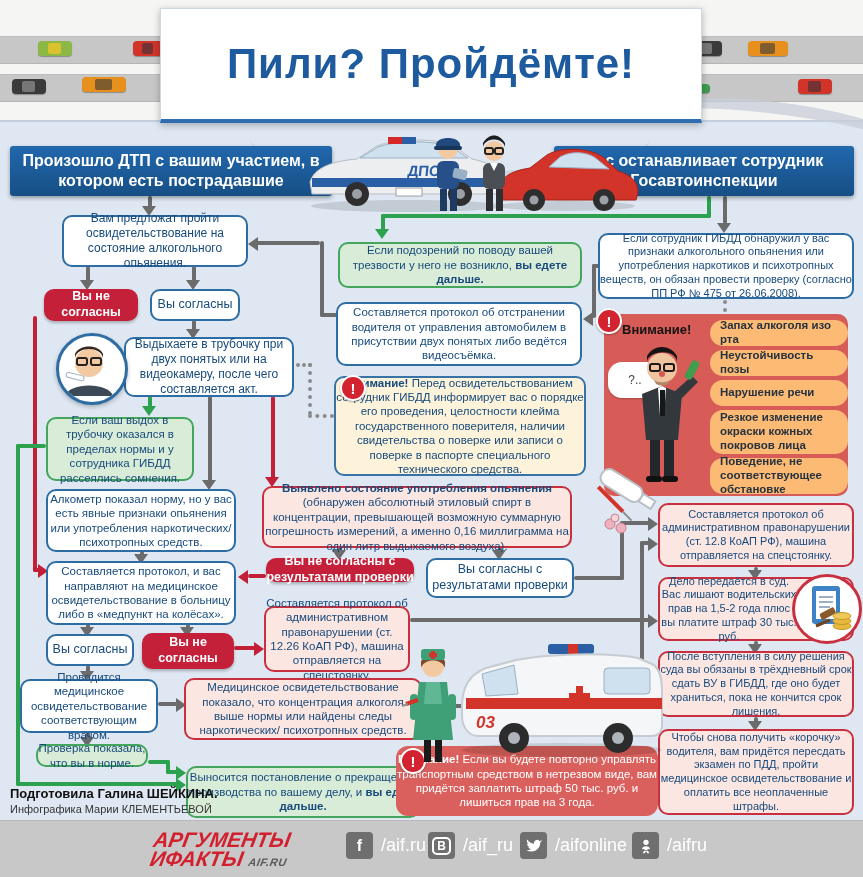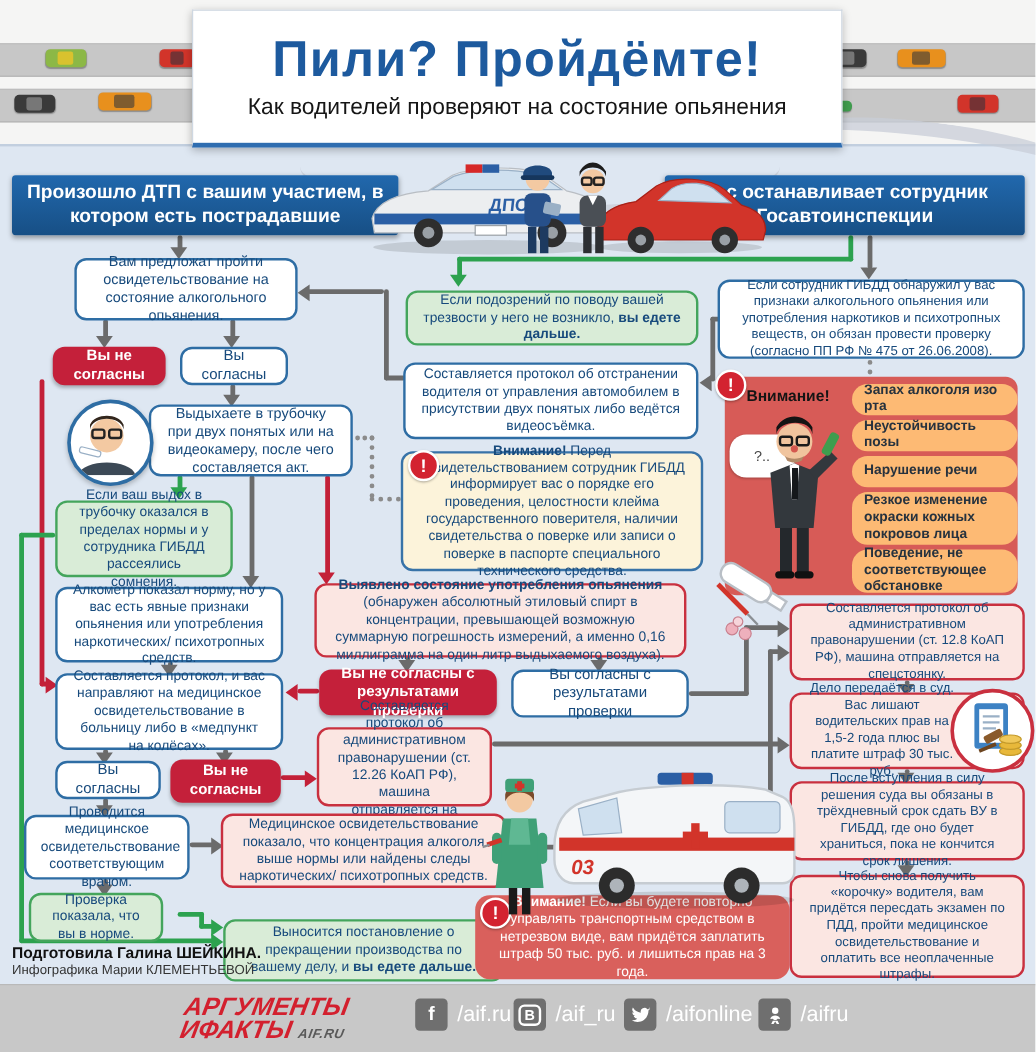--- a/index.html
+++ b/index.html
@@ -16,21 +16,21 @@
   .sub-title{font-size:19px;color:#161616;margin-top:8px;}
   
   .main{position:absolute;left:0;top:120px;width:863px;height:700px;background:#dee7f2;border-top:2px solid #c2cfdf;}
   .sw{position:absolute;border-radius:50%;z-index:0;}
   
   .banner{position:absolute;background:linear-gradient(#2168ad,#174f85);color:#fff;font-weight:bold;
       font-size:16px;text-align:center;display:flex;align-items:center;justify-content:center;
       border-radius:3px;box-shadow:0 2px 4px rgba(0,0,0,.35);z-index:2;padding:2px 6px;box-sizing:border-box;line-height:1.25;}
   
   .node{position:absolute;border-radius:10px;display:flex;align-items:center;justify-content:center;
-      text-align:center;font-size:11.5px;line-height:1.25;color:#174a7c;padding:4px 12px;box-sizing:border-box;z-index:2;}
+      text-align:center;font-size:11.5px;line-height:1.25;color:#174a7c;padding:4px 0;box-sizing:border-box;z-index:2;}
   .node .txt{width:100%;}
   .b-blue{background:#fff;border:2px solid #2e6da4;}
   .b-green{background:#d9ecd7;border:2px solid #44a55c;}
   .b-pink{background:#fbe6e2;border:2px solid #c9303f;}
   .b-cream{background:#fcf3da;border:2px solid #3873a8;}
   .b-red{background:#c4203a;border:0;color:#fff;font-weight:bold;font-size:12.5px;box-shadow:0 2px 3px rgba(0,0,0,.25);}
   .b-salmon{background:#d9605c;border:0;color:#fff;border-radius:12px;}
   .choice{font-weight:normal;font-size:12.5px;}
   .bld{font-weight:bold;}
   .fs11{font-size:11px;}
@@ -99,21 +99,20 @@
   <div class="car" style="left:82px;top:77px;width:44px;background:#e8901d">
       <div class="win"></div>
     </div>
   <div class="car" style="left:798px;top:79px;width:34px;background:#d2342a">
       <div class="win"></div>
     </div>
   <div class="car" style="left:692px;top:84px;width:18px;height:9px;background:#3f9d4e"></div>
 
   <div class="title-card">
     <div class="main-title">Пили? Пройдёмте!</div>
-    <div class="sub-title">Как водителей проверяют на состояние опьянения</div>
   </div>
 
   <div class="main"></div>
   <div class="sw" style="left:250px;top:92px;width:400px;height:80px;border-bottom:13px solid #c9ced8;opacity:.75"></div>
   <div class="sw" style="left:620px;top:102px;width:310px;height:66px;border-top:12px solid #c9ced8;transform:rotate(7deg);opacity:.75"></div>
 
   <div class="banner" style="left:10px;top:146px;width:322px;height:50px">
     <span>Произошло ДТП с вашим участием, в котором есть пострадавшие</span>
   </div>
   <div class="banner" style="left:554px;top:146px;width:300px;height:50px">
@@ -257,38 +256,38 @@
   </div>
   <div class="node b-blue choice" style="left:46px;top:634px;width:88px;height:32px">
     <div class="txt">Вы согласны</div>
   </div>
   <div class="node b-red" style="left:142px;top:633px;width:92px;height:36px">
     <div class="txt">Вы не согласны</div>
   </div>
   <div class="node b-blue" style="left:20px;top:679px;width:138px;height:54px">
     <div class="txt">Проводится медицинское освидетельствование соответствующим врачом.</div>
   </div>
-  <div class="node b-green" style="left:24px;top:744px;width:112px;height:41px">
+  <div class="node b-green" style="left:36px;top:744px;width:112px;height:23px">
     <div class="txt">Проверка показала, что вы в норме.</div>
   </div>
 
   <div class="node b-green" style="left:338px;top:242px;width:244px;height:46px">
     <div class="txt"><span>Если подозрений по поводу вашей трезвости у него не возникло, </span><span class="bld">вы едете дальше.</span></div>
   </div>
   <div class="node b-blue" style="left:336px;top:302px;width:246px;height:64px">
     <div class="txt">Составляется протокол об отстранении водителя от управления автомобилем в присутствии двух понятых либо ведётся видеосъёмка.</div>
   </div>
   <div class="node b-cream" style="left:334px;top:376px;width:252px;height:100px">
     <div class="txt"><span class="bld">Внимание!</span><span> Перед освидетельствованием сотрудник ГИБДД информирует вас о порядке его проведения, целостности клейма государственного поверителя, наличии свидетельства о поверке или записи о поверке в паспорте специального технического средства.</span></div>
   </div>
   <div class="excl" style="left:340px;top:375px">!</div>
   <div class="node b-pink" style="left:262px;top:486px;width:310px;height:62px">
     <div class="txt"><span class="bld">Выявлено состояние употребления опьянения</span><span> (обнаружен абсолютный этиловый спирт в концентрации, превышающей возможную суммарную погрешность измерений, а именно 0,16 миллиграмма на один литр выдыхаемого воздуха).</span></div>
   </div>
-  <div class="node b-red" style="left:266px;top:558px;width:148px;height:38px">
+  <div class="node b-red" style="left:266px;top:558px;width:148px;height:24px">
     <div class="txt">Вы не согласны с результатами проверки</div>
   </div>
   <div class="node b-blue choice" style="left:426px;top:558px;width:148px;height:40px">
     <div class="txt">Вы согласны с результатами проверки</div>
   </div>
   <div class="node b-pink" style="left:264px;top:606px;width:146px;height:66px">
     <div class="txt">Составляется протокол об административном правонарушении (ст. 12.26 КоАП РФ), машина отправляется на спецстоянку.</div>
   </div>
   <div class="node b-pink" style="left:184px;top:678px;width:238px;height:62px">
     <div class="txt">Медицинское освидетельствование показало, что концентрация алкоголя выше нормы или найдены следы наркотических/ психотропных средств.</div>

